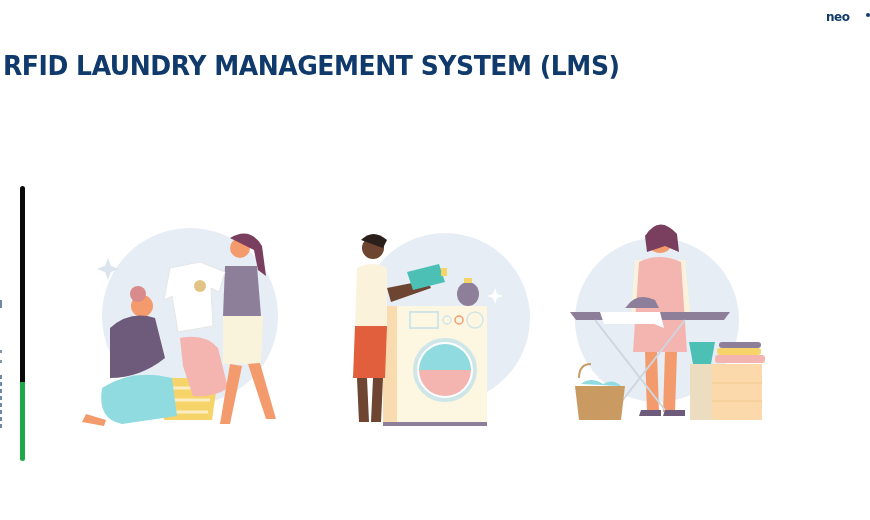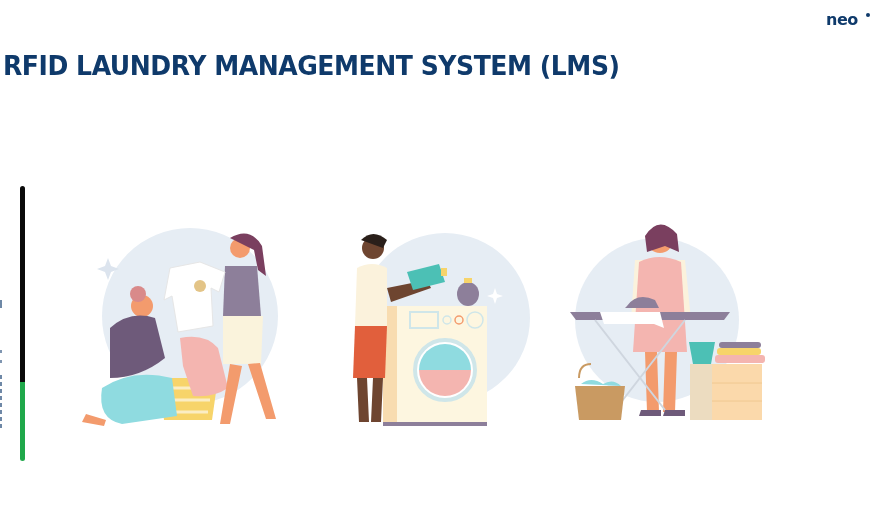--- a/index.html
+++ b/index.html
@@ -4,21 +4,21 @@
 <style>
   html, body { margin:0; padding:0; }
   body {
     width:870px; height:520px; overflow:hidden; position:relative;
     background:#ffffff;
     font-family:"DejaVu Sans", sans-serif;
   }
   .logo {
     position:absolute; top:10px; left:826px;
     font-family:"DejaVu Sans", sans-serif; font-weight:bold;
-    font-size:16px; color:#0f3a6b; letter-spacing:-0.5px;
+    font-size:12px; color:#0f3a6b; letter-spacing:-0.5px;
   }
   .logo-dot {
     position:absolute; top:13px; left:866px; width:4px; height:4px;
     border-radius:50%; background:#0f3a6b;
   }
   .title {
     position:absolute; top:50px; left:3px;
     font-family:"DejaVu Sans", sans-serif; font-weight:bold;
     font-size:27px; color:#0f3a6b; letter-spacing:-0.5px; white-space:nowrap;
     transform:scaleX(0.93); transform-origin:left center;

